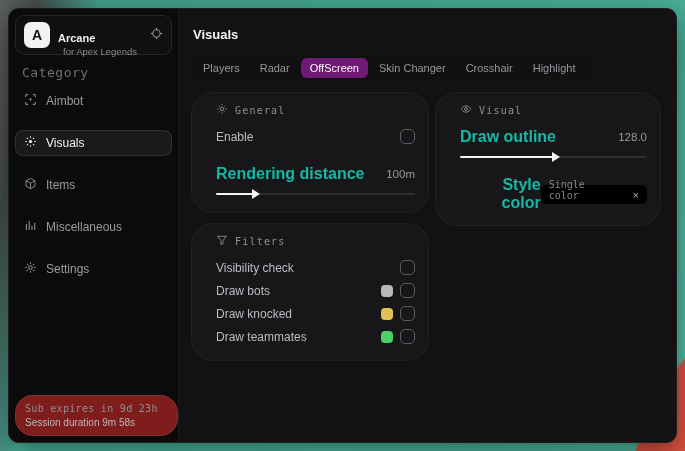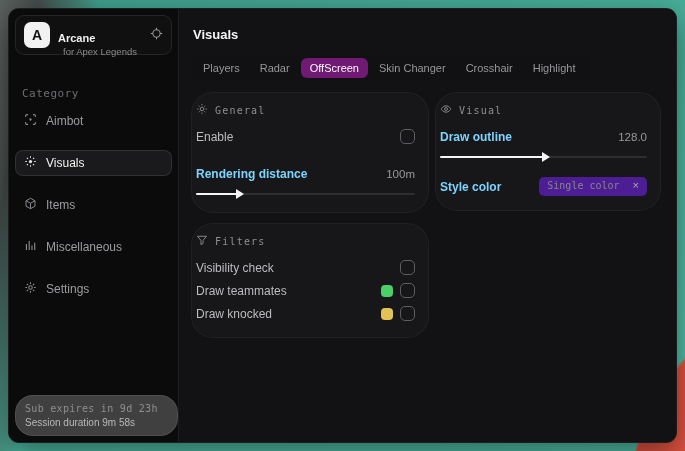--- a/index.html
+++ b/index.html
@@ -33,37 +33,37 @@
     width:26px; height:26px; border-radius:7px; background:#f2f2f2;
     color:#111; font-weight:bold; font-size:14px;
     display:flex; align-items:center; justify-content:center; flex:0 0 26px;
   }
   .brand-text{ flex:1; line-height:1.25; }
   .brand-name{ color:#f0f0f0; font-size:11px; font-weight:bold;margin-top:20px; }
   .brand-sub{ color:#8a8a8a; font-size:9.5px;text-align:center; }
   .brand svg{ color:#9a9a9a; }
   .category{
     font-family:"DejaVu Sans Mono", monospace;
-    color:#6f6f73; font-size:11px; letter-spacing:.5px; margin:32px 0 8px 7px;
+    color:#6f6f73; font-size:13px; letter-spacing:.5px; margin:10px 0 8px 7px;
   }
   .nav{ display:flex; flex-direction:column; gap:16px; }
   .nav-item{
     display:flex; align-items:center; gap:9px; height:26px;
     padding:0 8px; border-radius:8px; color:#9d9da1; font-size:12px;
     border:1px solid transparent; cursor:default;
   }
   .nav-item svg{ color:#8b8b90; flex:0 0 13px; }
   .nav-item.active{
     background:#1a1a1c; border:1px solid rgba(255,255,255,.10); color:#f2f2f2;
   }
   .nav-item.active svg{ color:#e8e8e8; }
   .side-footer{
     position:absolute; left:6px; right:0; bottom:6px;
     border:1px solid rgba(255,255,255,.08); border-radius:18px;
-    padding:7px 9px; background:#404040;
+    padding:7px 9px; background:#7f1d1d;
   }
   .side-footer .line1{
     font-family:"DejaVu Sans Mono", monospace;
     color:#8f8f93; font-size:10px; letter-spacing:.3px; margin-bottom:3px;
   }
   .side-footer .line2{ color:#b9b9bd; font-size:10px; }
   
   .main{ flex:1; background:#121214; padding:12px 12px 0 12px; position:relative; }
   .page-title{ color:#f4f4f5; font-size:13px; font-weight:bold; margin:6px 0 14px 2px; }
   .tabs{
@@ -73,34 +73,34 @@
   .tab{
     color:#97979b; font-size:11px; padding:4px 9px; border-radius:6px;
     white-space:nowrap; cursor:default;
   }
   .tab.active{ background:#701a75; color:#fafafa; }
   .columns{ display:flex; gap:6px; margin-top:12px; align-items:flex-start; }
   .col-left{ width:238px; display:flex; flex-direction:column; gap:10px; }
   .col-right{ width:226px; }
   .panel{
     background:#17171a; border:1px solid rgba(255,255,255,.045);
-    border-radius:22px; padding:10px 13px 13px 4px;
+    border-radius:22px; padding:10px 13px 13px 24px;
   }
   .panel-head{
     display:flex; align-items:center; gap:7px; margin-bottom:9px;
     font-family:"DejaVu Sans Mono", monospace; color:#8f8f93;
     font-size:10px; letter-spacing:1.2px;
   }
   .panel-head svg{ color:#88888c; }
   .row{
     display:flex; align-items:center; justify-content:space-between;
     min-height:21px; margin-top:2px;
   }
   .row-label{ color:#bdbdc1; font-size:12px; }
-  .row-label.strong{ color:#7dd3fc; font-weight:bold; font-size:12px; }
+  .row-label.strong{ color:#14b8a6; font-weight:bold; font-size:16px;text-align:right; }
   .row-value{ color:#98989c; font-size:11.5px; }
   .checkbox{
     width:15px; height:15px; border:1px solid #5d5d62; border-radius:5px;
     background:transparent; flex:0 0 15px;
   }
   .controls{ display:flex; align-items:center; gap:7px; }
   .swatch{ width:12px; height:12px; border-radius:4px; flex:0 0 12px; }
   .slider{ position:relative; height:10px; margin-top:5px; }
   .slider .track{
     position:absolute; left:0; right:0; top:4px; height:2px;
@@ -108,21 +108,21 @@
   }
   .slider .fill{
     position:absolute; left:0; top:4px; height:2px; background:#f5f5f5; border-radius:2px;
   }
   .slider .thumb{
     position:absolute; top:0; width:0; height:0; transform:translateX(-2px);
     border-left:8px solid #f5f5f5;
     border-top:5px solid transparent; border-bottom:5px solid transparent;
   }
   .select{
-    display:flex; align-items:flex-start; gap:13px; background:#4c1d95;
+    display:flex; align-items:flex-end; gap:13px; background:#000000;
     border-radius:5px; padding:3px 8px; height:19px;
   }
   .select-value{
     font-family:"DejaVu Sans Mono", monospace; color:#86868a; font-size:10px;
   }
   .select-clear{ color:#aeaeb2; font-size:11px; line-height:1; cursor:default; }
 </style>
 </head>
 <body>
 
@@ -245,30 +245,37 @@
                 <path d="M2 3h12l-4.6 5.6v4.2L6.6 14V8.6z"></path>
               </svg>
             </span>
             <span>Filters</span>
           </div>
           <div class="row">
             <span class="row-label">Visibility check</span>
             <span class="checkbox"></span>
           </div>
           <div class="row">
+            <span class="row-label">Draw bots</span>
+            <span class="controls">
+              <span class="swatch" style="background: rgb(185, 185, 185);"></span>
+              <span class="checkbox"></span>
+            </span>
+          </div>
+          <div class="row">
+            <span class="row-label">Draw knocked</span>
+            <span class="controls">
+              <span class="swatch" style="background: rgb(226, 194, 85);"></span>
+              <span class="checkbox"></span>
+            </span>
+          </div>
+          <div class="row">
             <span class="row-label">Draw teammates</span>
             <span class="controls">
               <span class="swatch" style="background: rgb(74, 208, 102);"></span>
-              <span class="checkbox"></span>
-            </span>
-          </div>
-          <div class="row">
-            <span class="row-label">Draw knocked</span>
-            <span class="controls">
-              <span class="swatch" style="background: rgb(226, 194, 85);"></span>
               <span class="checkbox"></span>
             </span>
           </div>
         </div>
 
       </div>
 
       <div class="col-right">
 
         <div class="panel">

